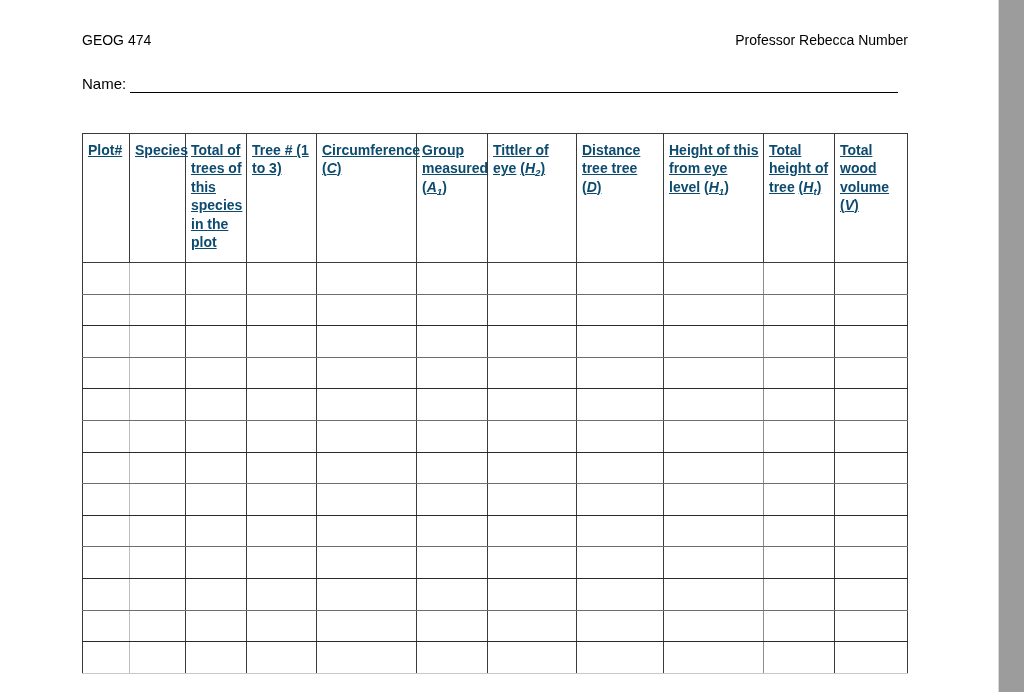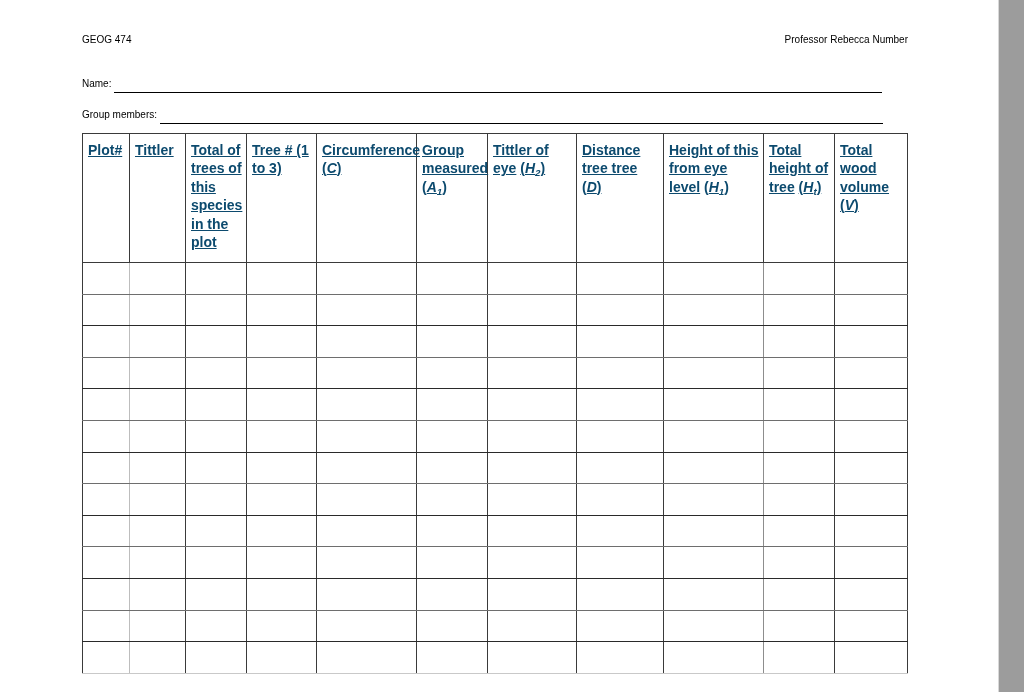--- a/index.html
+++ b/index.html
@@ -41,21 +41,21 @@
     background: #ffffff;
   }
 
   
   .runhead {
     position: absolute;
     top: 31px;
     left: 82px;
     width: 826px;
     height: 18px;
-    font-size: 10px;
+    font-size: 14px;
     color: #000000;
     line-height: 18px;
   }
   .runhead .left {
     position: absolute;
     left: 0;
     top: 0;
     white-space: nowrap;
   }
   .runhead .right {
@@ -64,21 +64,21 @@
     top: 0;
     white-space: nowrap;
   }
 
   
   .fillrow {
     position: absolute;
     left: 82px;
     width: 826px;
     height: 20px;
-    font-size: 10px;
+    font-size: 15px;
     color: #000000;
     line-height: 18px;
     white-space: nowrap;
   }
   .fillrow .flabel {
     display: inline-block;
     vertical-align: bottom;
   }
   .fillrow .fline {
     display: inline-block;
@@ -159,24 +159,20 @@
     <div class="runhead">
       <span class="left">GEOG 474</span>
       <span class="right">Professor Rebecca Number</span>
     </div>
 
     <div class="fillrow" id="row-name">
       <span class="flabel">Name:</span>
       <span class="fline"></span>
     </div>
 
-    <div class="fillrow" id="row-group">
-      <span class="flabel">Group members:</span>
-      <span class="fline"></span>
-    </div>
 
     <table id="datatable">
       <colgroup>
         <col style="width:47px">
         <col style="width:56px">
         <col style="width:61px">
         <col style="width:70px">
         <col style="width:100px">
         <col style="width:71px">
         <col style="width:89px">
@@ -184,21 +180,21 @@
         <col style="width:100px">
         <col style="width:71px">
         <col style="width:73px">
       </colgroup>
       <thead>
         <tr>
           <th>
             <span class="hl">Plot#</span>
           </th>
           <th>
-            <span class="hl">Tittler</span>
+            <span class="hl">Species</span>
           </th>
           <th>
             <span class="hl">Total of trees of this species in the plot</span>
           </th>
           <th>
             <span class="hl">Tree # (1 to 3)</span>
           </th>
           <th>
             <span class="hl">Circumference</span>
             <span class="hl">(<em class="sym">C</em>)</span>

